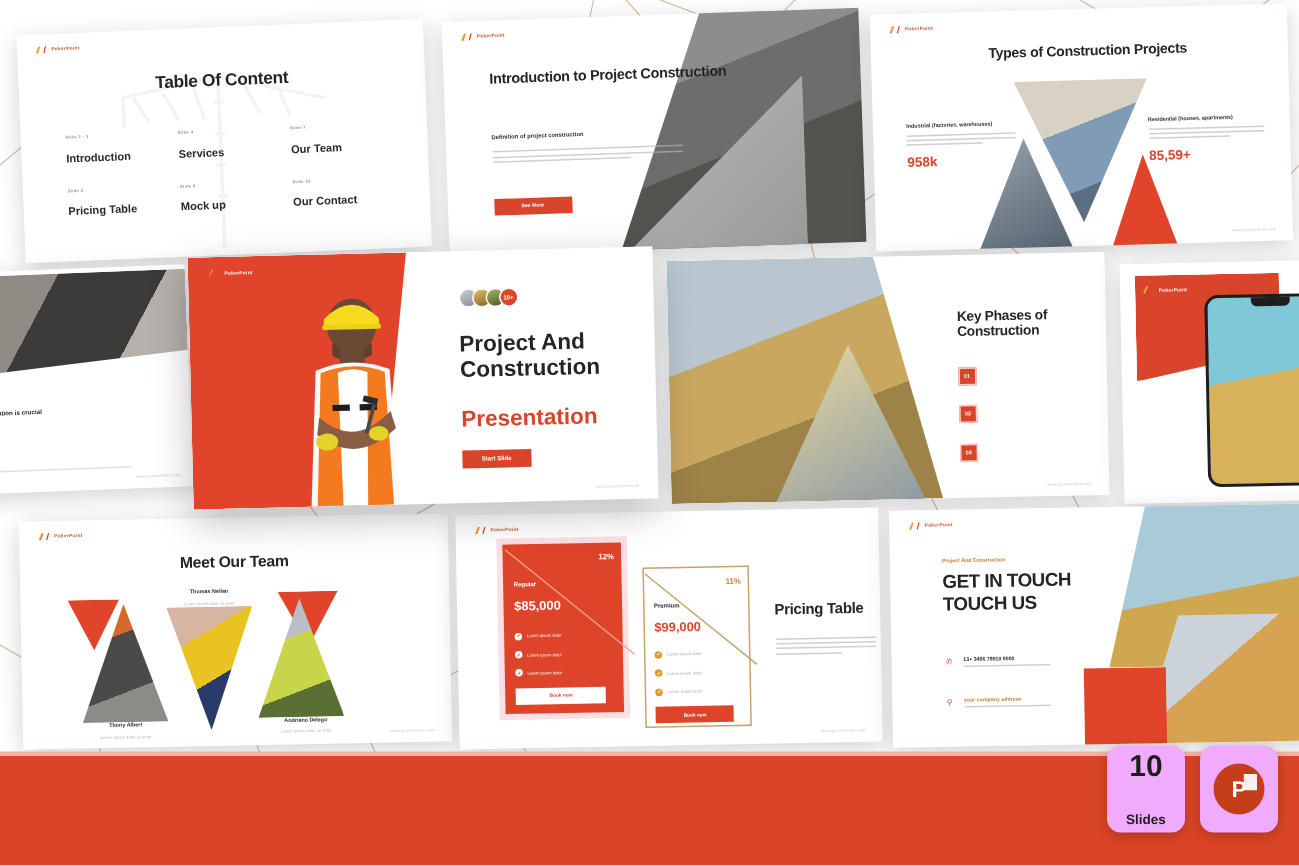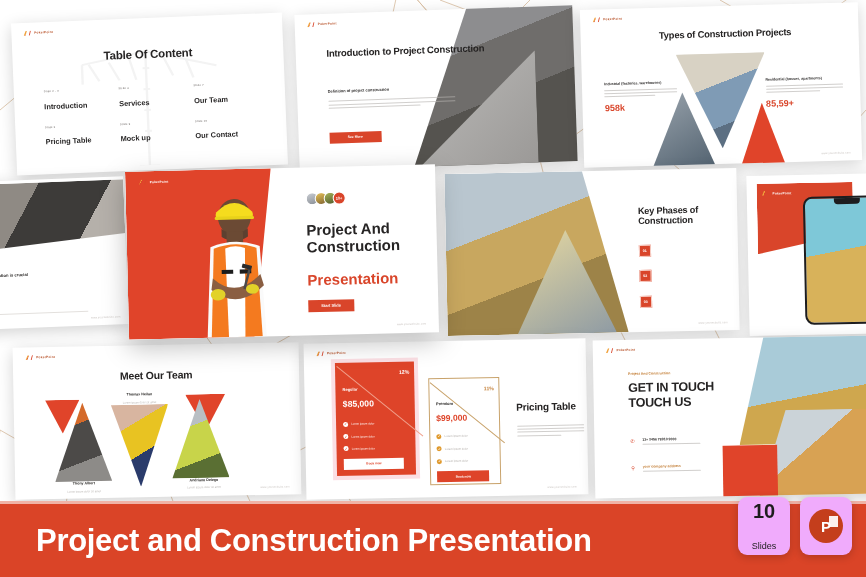--- a/index.html
+++ b/index.html
@@ -168,21 +168,21 @@
   
   #banner { position:absolute; left:0; bottom:0; width:866px; height:73px; background:#da4427; z-index:10;}
   #banner .line { position:absolute; top:-3px; left:0; width:100%; height:3px; background:#f0b3a6;}
   #banner h1 { position:absolute; left:36px; top:50%; transform:translateY(-50%);
      color:#fff; font-size:31px; font-weight:700; letter-spacing:-0.3px; white-space:nowrap;}
   #badges { position:absolute; right:14px; bottom:22px; display:flex; gap:10px; z-index:12;}
   .badge { width:52px; height:58px; background:#f0abfc; border-radius:9px;
      box-shadow:0 2px 8px rgba(0,0,0,.2); display:flex; flex-direction:column;
      align-items:center; justify-content:center; }
   .badge .count { font-size:20px; font-weight:700; color:#1d1d1d; line-height:1;}
-  .badge .sub { font-size:9px; font-weight:400; color:#1d1d1d; margin-top:20px;}
+  .badge .sub { font-size:9px; font-weight:700; color:#1d1d1d; margin-top:20px;}
   .ppt-circle { width:34px;height:34px;border-radius:50%; background:#c43e1c;
      display:flex; align-items:center; justify-content:center; position:relative;}
   .ppt-glyph { color:#fff; font-size:15px; font-weight:700; }
 </style>
 </head>
 <body>
 
 <div id="bg-pattern">
   <svg viewBox="0 0 866 577" preserveAspectRatio="none">
     <rect width="866" height="577" fill="#ffffff"></rect>
@@ -502,21 +502,20 @@
     <span class="c-ico">⚲</span>
     <span>
       <span class="c-val" style="color:#c4803a;">your company address</span>
       <span class="lorem"><i style="width:58px"></i></span>
     </span>
   </div>
 </div>
 
 <div id="banner">
   <div class="line"></div>
-  <h1>Project and Construction Presentation</h1>
 </div>
 
 <div id="badges">
   <div class="badge">
     <span class="count">10</span>
     <span class="sub">Slides</span>
   </div>
   <div class="badge">
     <span class="ppt-circle">
       <span class="ppt-glyph">P</span>

